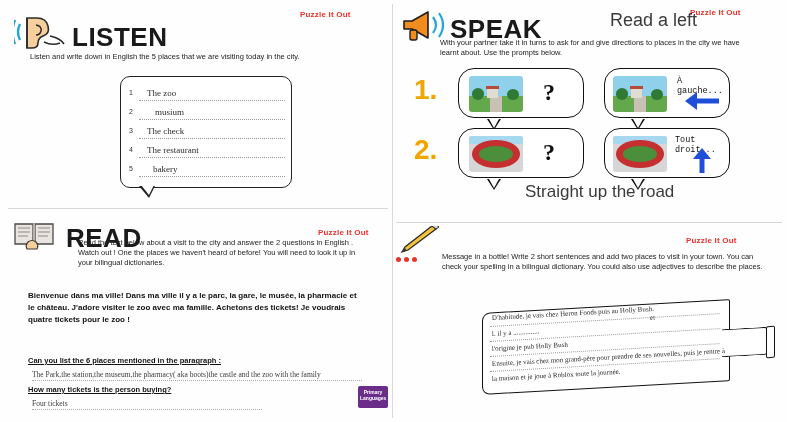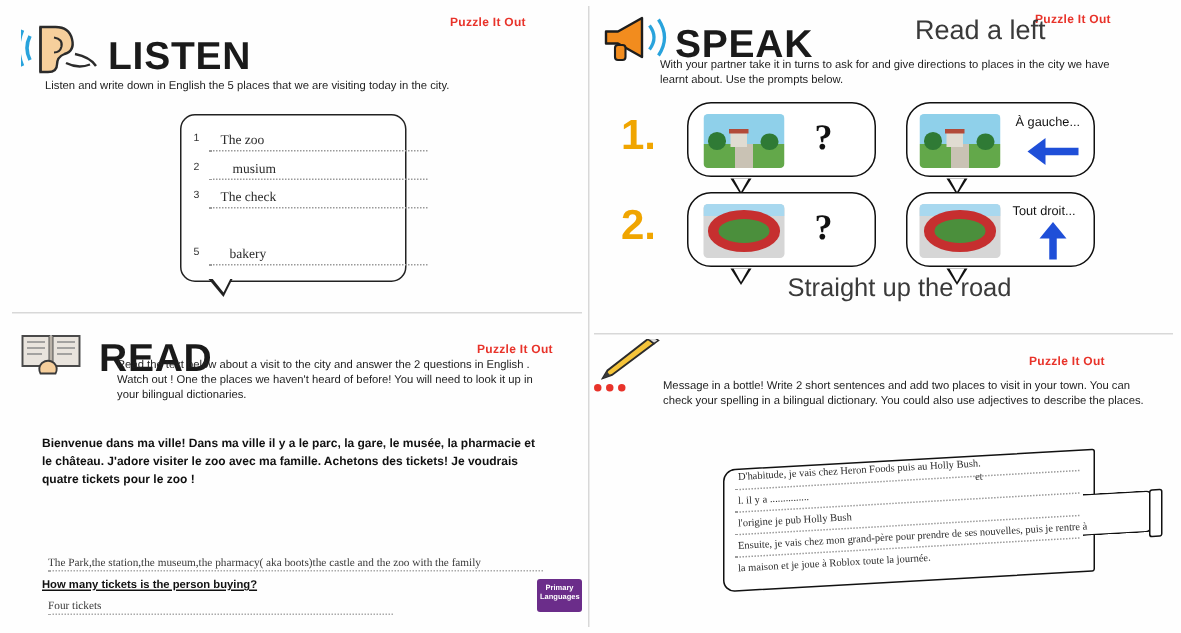--- a/index.html
+++ b/index.html
@@ -60,21 +60,21 @@
   }
 
   
   #listen { position: absolute; left: 0; top: 0; width: 392px; height: 208px; }
   .listen-head { position: absolute; left: 14px; top: 10px; display: flex; align-items: center; }
   .ear-icon { width: 52px; height: 40px; position: relative; }
   .listen-title { margin-left: 6px; margin-top: 12px; }
   .listen-instr { position: absolute; left: 30px; top: 52px; width: 330px; }
   .listen-box {
     position: absolute; left: 120px; top: 76px;
-    width: 151px; height: 112px;
+    width: 172px; height: 112px;
     border: 1.6px solid #222;
     border-radius: 10px;
     background: #fff;
   }
   .listen-box:after {
     content: "";
     position: absolute;
     left: 18px; bottom: -11px;
     width: 0; height: 0;
     border-left: 10px solid transparent;
@@ -157,21 +157,21 @@
   .qmark {
     position: absolute;
     font-size: 24px; font-weight: bold;
     color: #111;
     font-family: "Liberation Serif", serif;
   }
   .prompt-txt {
     position: absolute;
     font-size: 8.5px;
     color: #111;
-    font-family: Liberation Sans, sans-serif;
+    font-family: Liberation Mono, monospace;
   }
   
   .scene { position: absolute; border-radius: 3px; overflow: hidden; }
   .scene .sky { position: absolute; left: 0; top: 0; right: 0; height: 56%; background: #8fd0ea; }
   .scene .ground { position: absolute; left: 0; bottom: 0; right: 0; height: 44%; background: #63a84a; }
   .scene .path { position: absolute; left: 38%; bottom: 0; width: 24%; height: 44%; background: #c9c2b4; }
   .scene .tree {
     position: absolute; border-radius: 50%; background: #2f7a35;
   }
   .scene .bldg { position: absolute; background: #e0dcd2; }
@@ -313,20 +313,25 @@
       <div class="ans-row" style="top:29px;">
         <span class="ans-num">2</span>
         <span class="ans-text" style="left:26px;">musium</span>
         <span class="ans-line"></span>
       </div>
       <div class="ans-row" style="top:48px;">
         <span class="ans-num">3</span>
         <span class="ans-text">The check</span>
         <span class="ans-line"></span>
       </div>
+      <div class="ans-row" style="top:67px;">
+        <span class="ans-num">4</span>
+        <span class="ans-text">The restaurant</span>
+        <span class="ans-line"></span>
+      </div>
       <div class="ans-row" style="top:86px;">
         <span class="ans-num">5</span>
         <span class="ans-text" style="left:24px;">bakery</span>
         <span class="ans-line"></span>
       </div>
     </div>
   </section>
 
   <section id="speak">
     <div class="brand" style="left:298px; top:8px;">Puzzle It Out</div>
@@ -423,20 +428,21 @@
           <path d="M16 24 q4 -3 8 0 q3 3 1 7 h-10 q-2 -4 1 -7 z" fill="#f6cf9c" stroke="#3a3a3a" stroke-width="1.2"></path>
         </svg>
       </div>
       <div class="sect-title read-title">READ</div>
     </div>
 
     <div class="instr read-instr">Read the text below about a visit to the city and answer the 2 questions in English . Watch out ! One the places we haven't heard of before! You will need to look it up in your bilingual dictionaries.</div>
 
     <div class="read-para">Bienvenue dans ma ville! Dans ma ville il y a le parc, la gare, le musée, la pharmacie et le château. J'adore visiter le zoo avec ma famille. Achetons des tickets! Je voudrais quatre tickets pour le zoo !</div>
 
+    <div class="q-line" style="top:148px;">Can you list the 6 places mentioned in the paragraph :</div>
     <div class="a-line" style="top:162px; width:330px;">The Park,the station,the museum,the pharmacy( aka boots)the castle and the zoo with the family</div>
 
     <div class="q-line" style="top:177px;">How many tickets is the person buying?</div>
     <div class="a-line" style="top:191px; width:230px;">Four tickets</div>
 
     <div class="logo-badge">Primary Languages</div>
   </section>
 
   <section id="write">
     <div class="brand" style="left:294px; top:14px;">Puzzle It Out</div>

